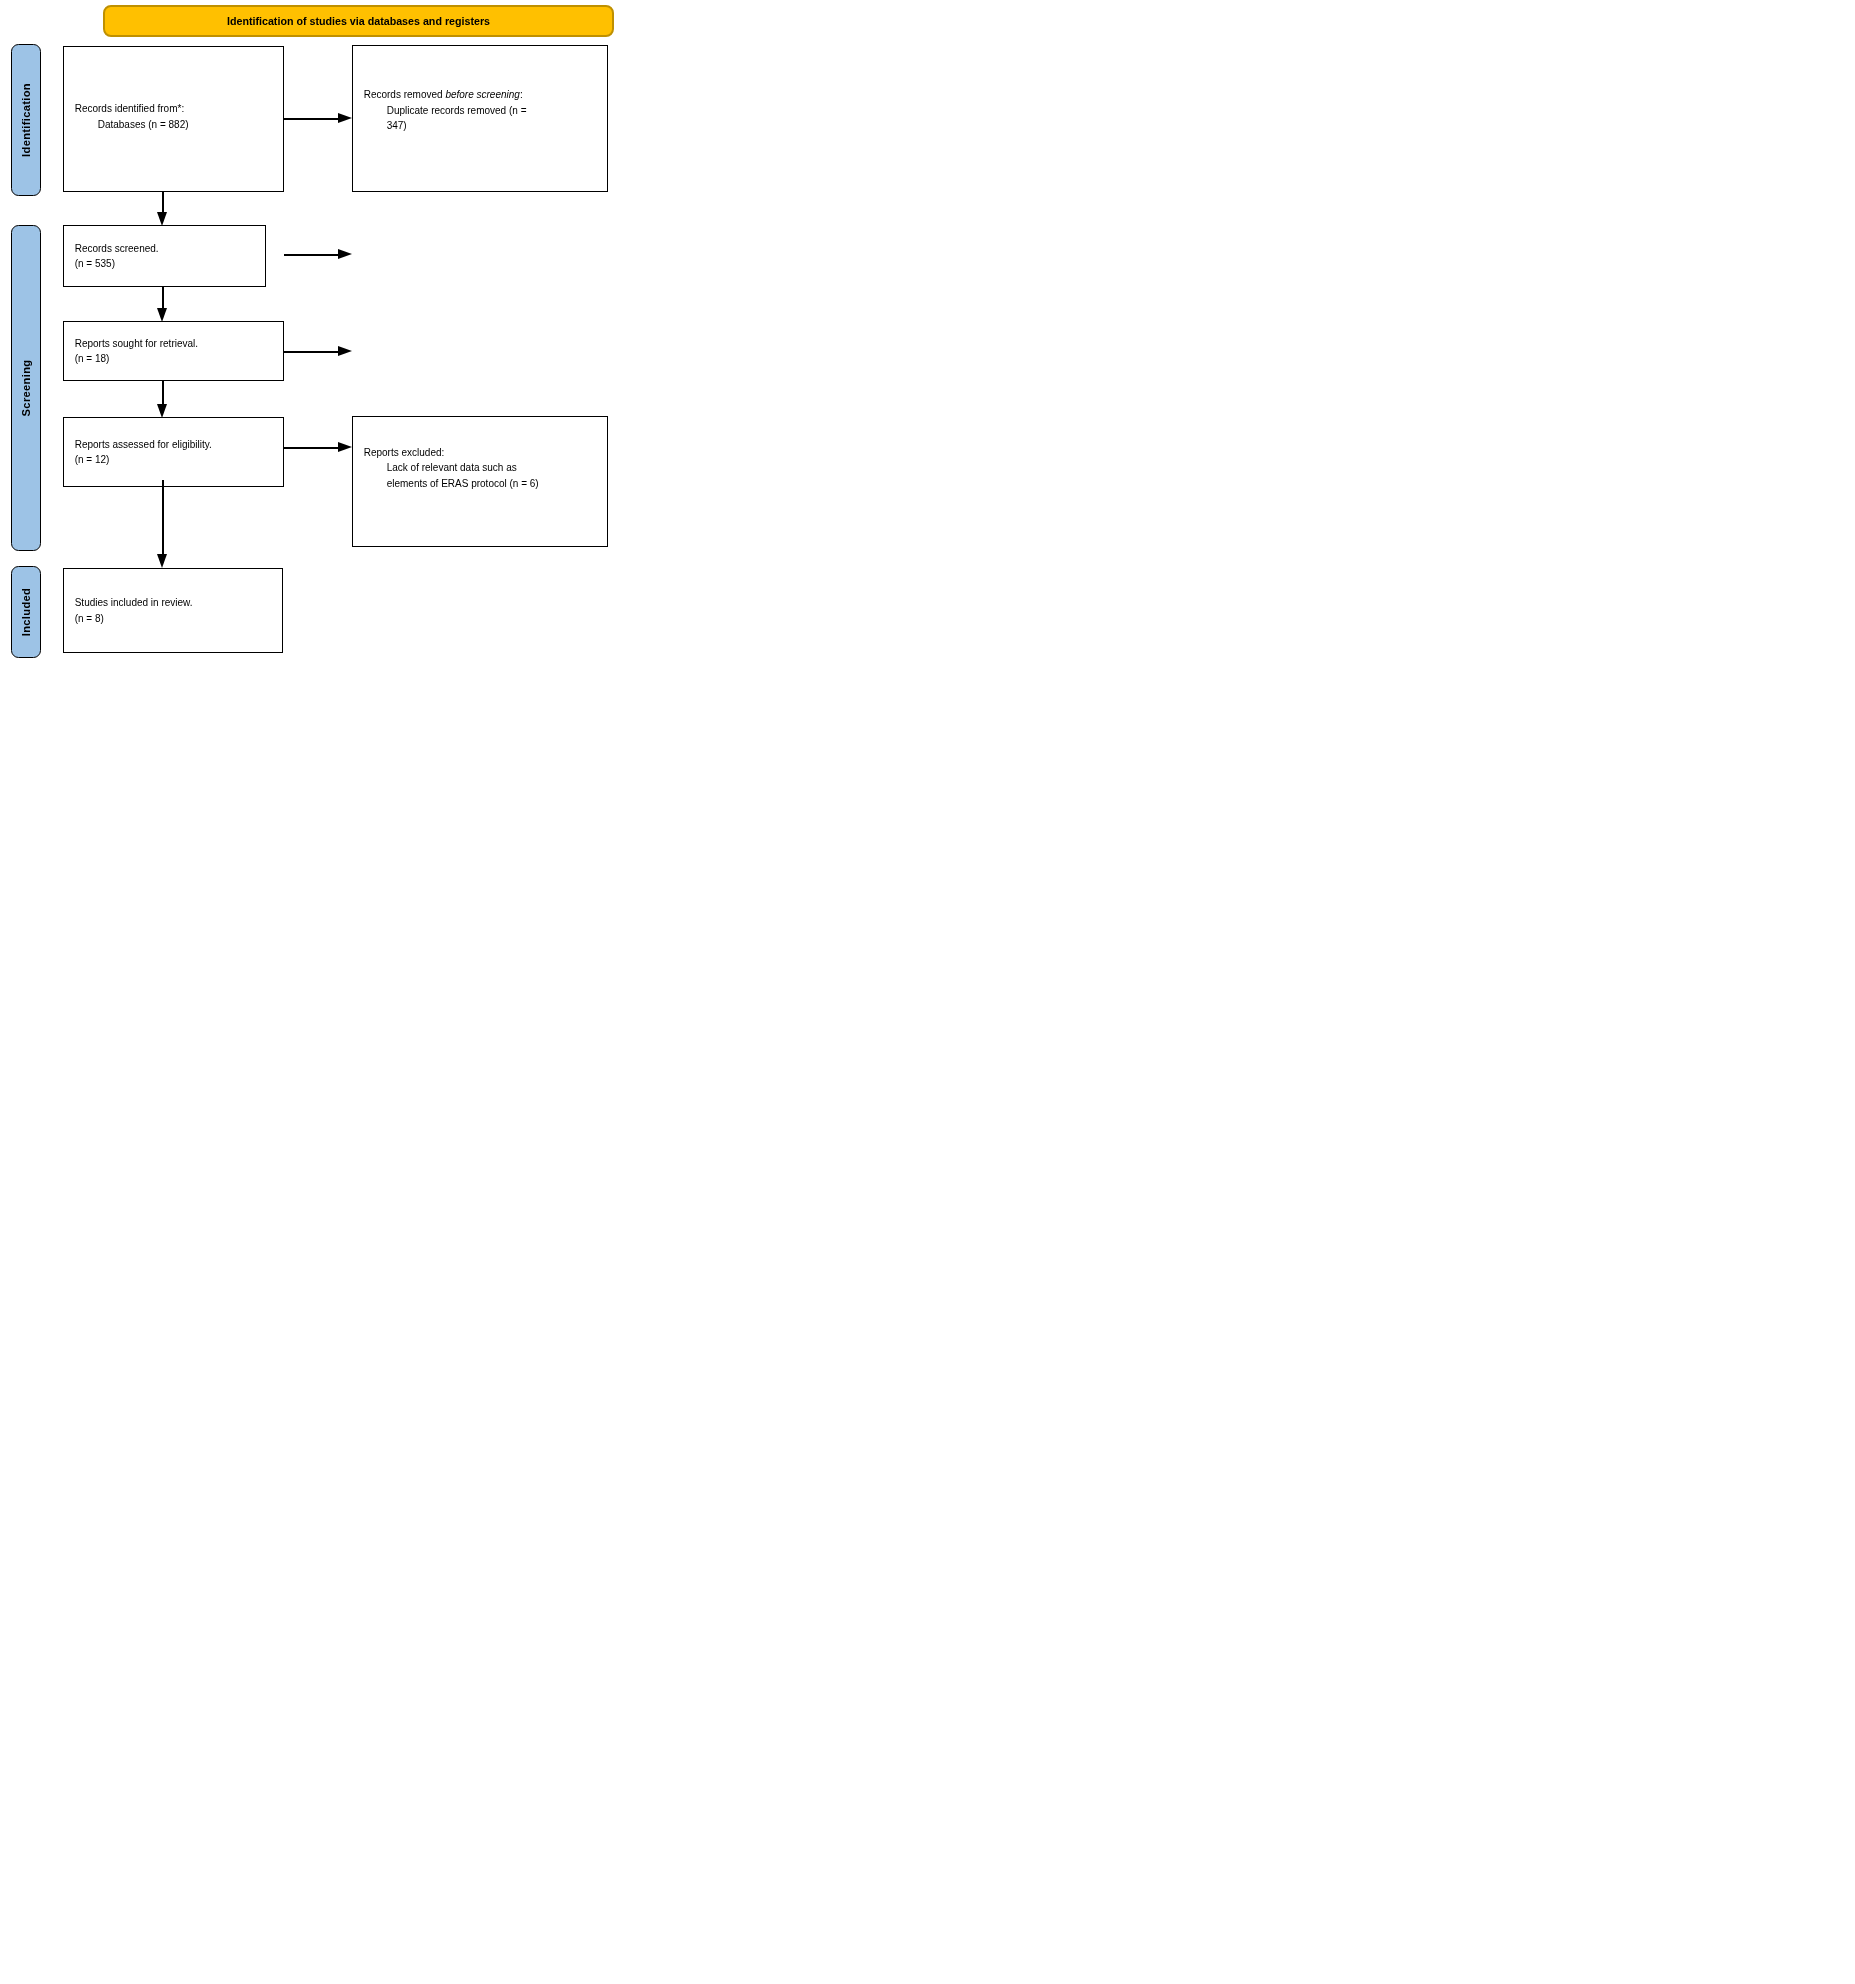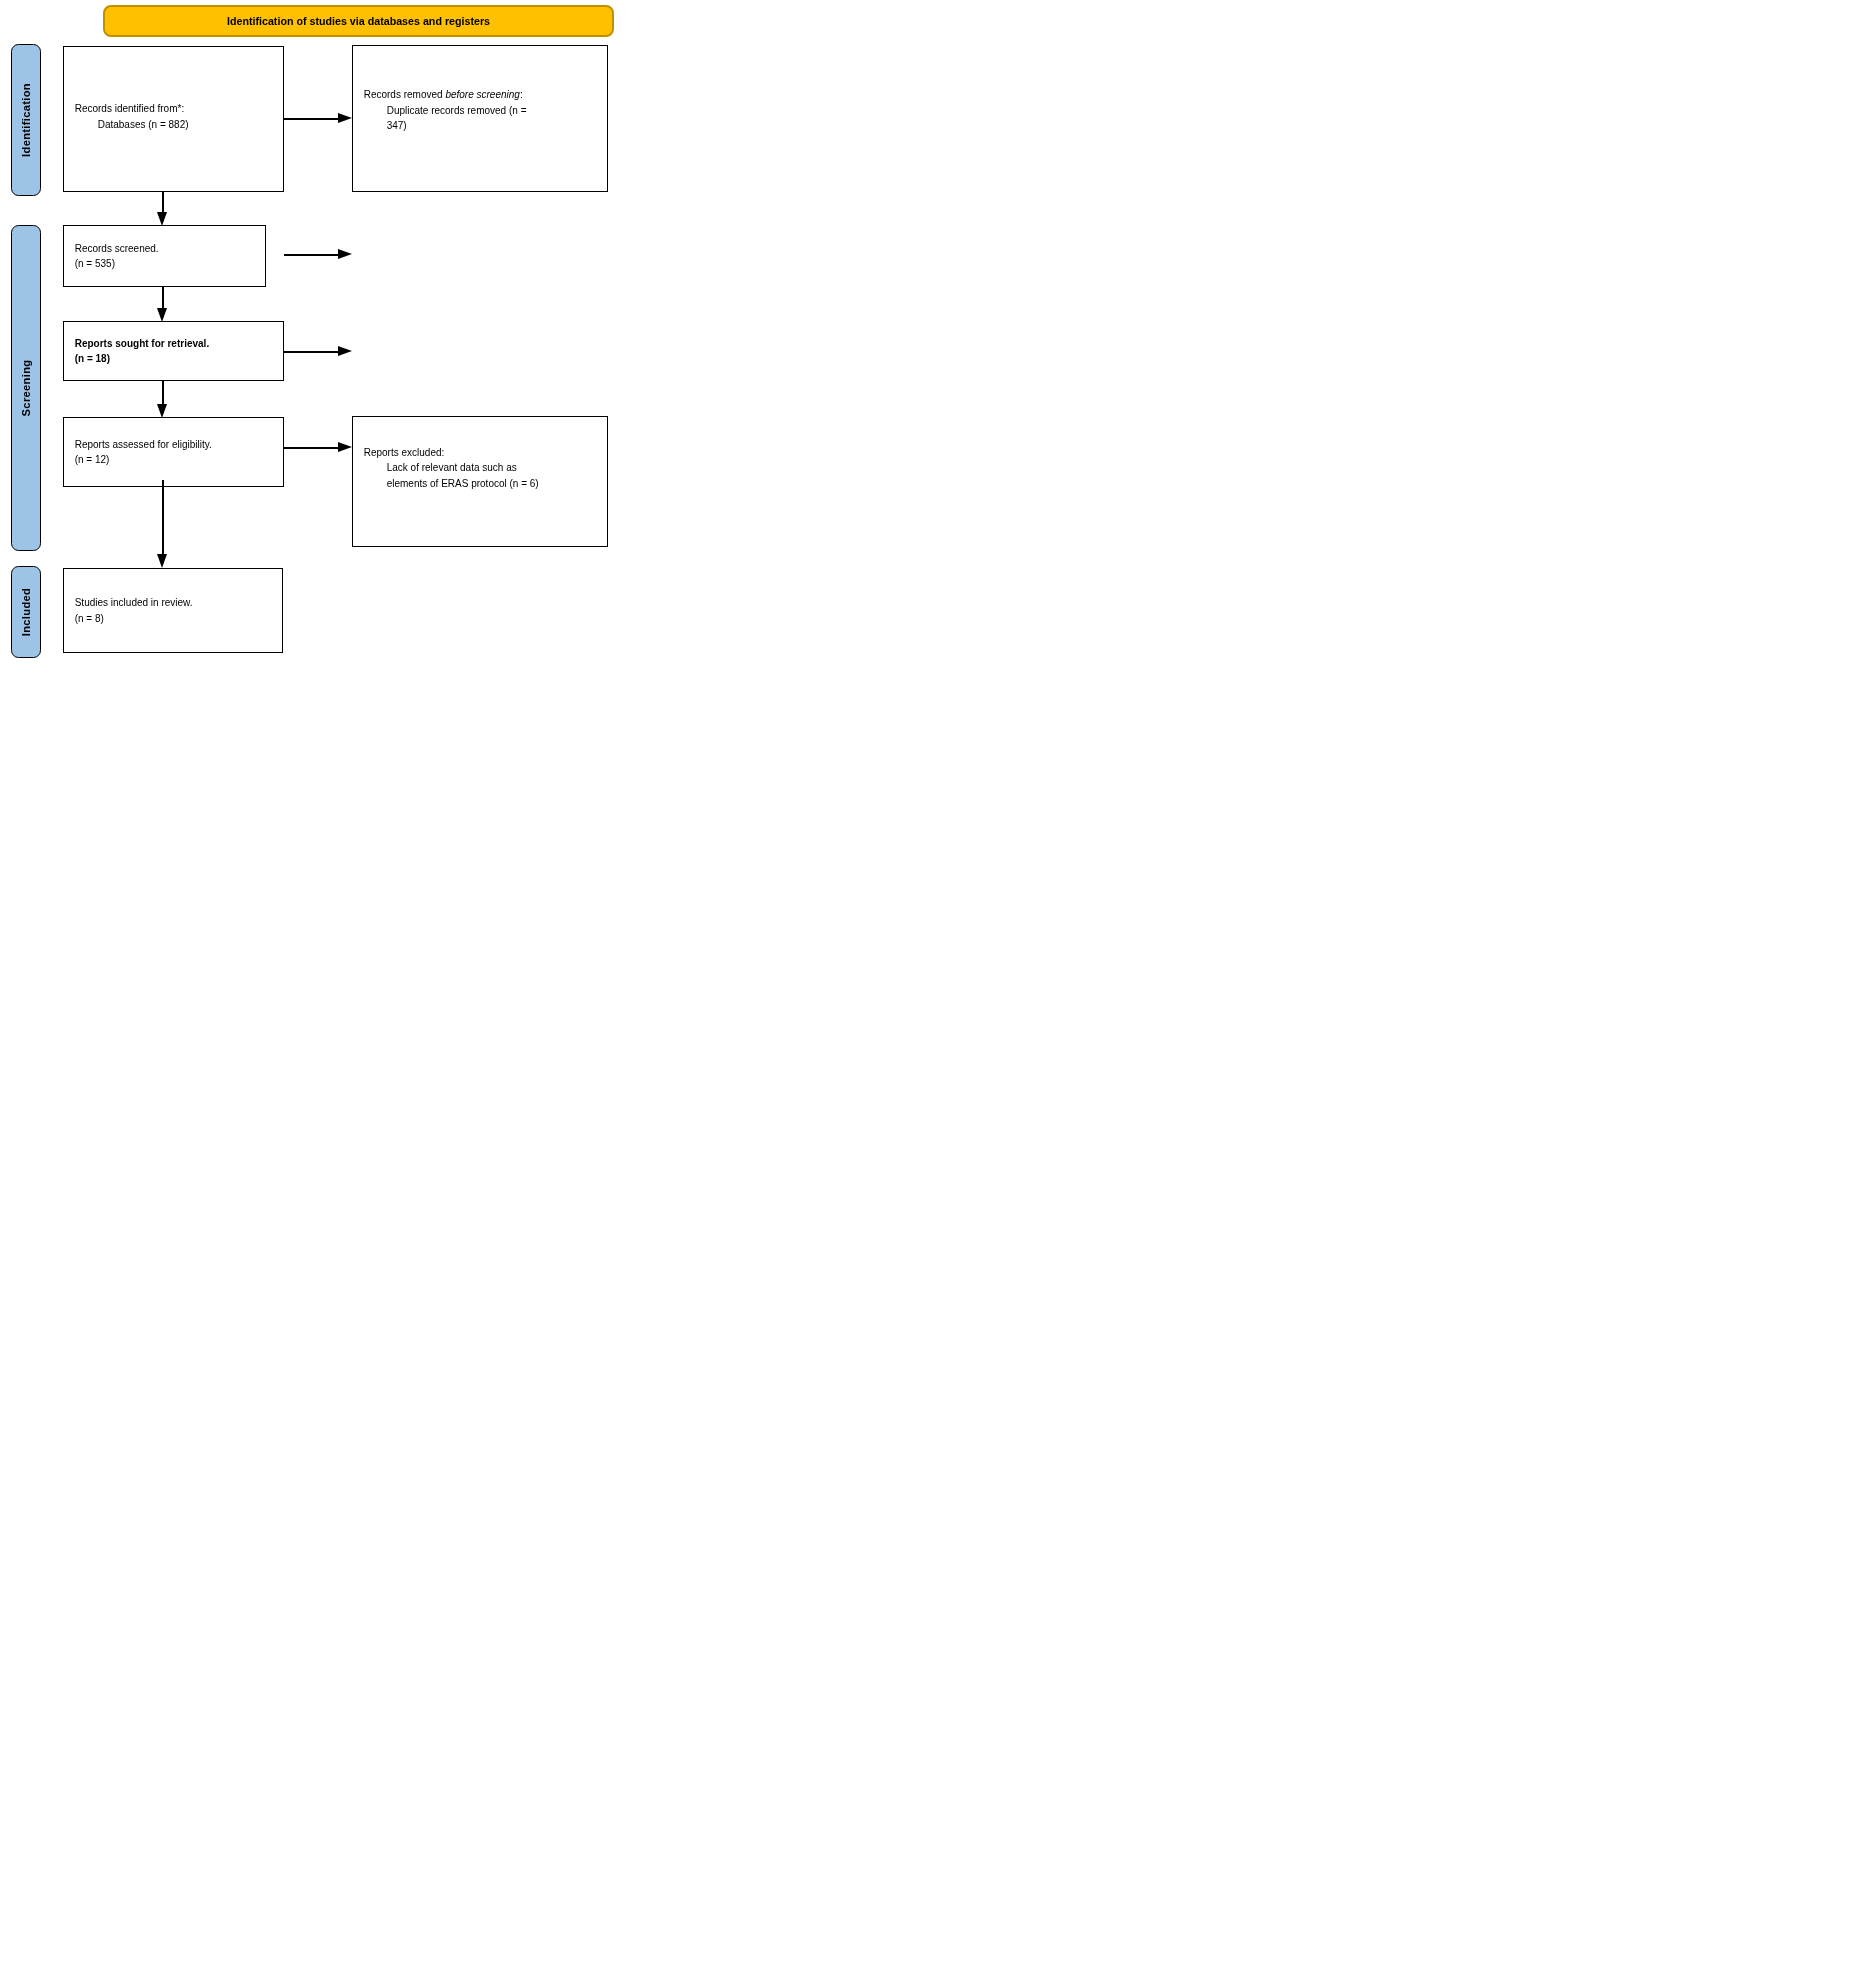--- a/index.html
+++ b/index.html
@@ -90,21 +90,21 @@
     <div class="line indent">Duplicate records removed (n =</div>
     <div class="line indent">347)</div>
   </div>
 
   <div class="fbox" style="left:63px;top:225px;width:203px;height:62px;">
     <div class="line">Records screened.</div>
     <div class="line">(n = 535)</div>
   </div>
 
 
-  <div class="fbox" style="left:63px;top:321px;width:221px;height:60px;font-weight:bold;">
+  <div class="fbox" style="left:63px;top:321px;width:221px;height:60px;">
     <div class="line">Reports sought for retrieval.</div>
     <div class="line">(n = 18)</div>
   </div>
 
 
   <div class="fbox" style="left:63px;top:417px;width:221px;height:70px;">
     <div class="line">Reports assessed for eligibility.</div>
     <div class="line">(n = 12)</div>
   </div>
 

